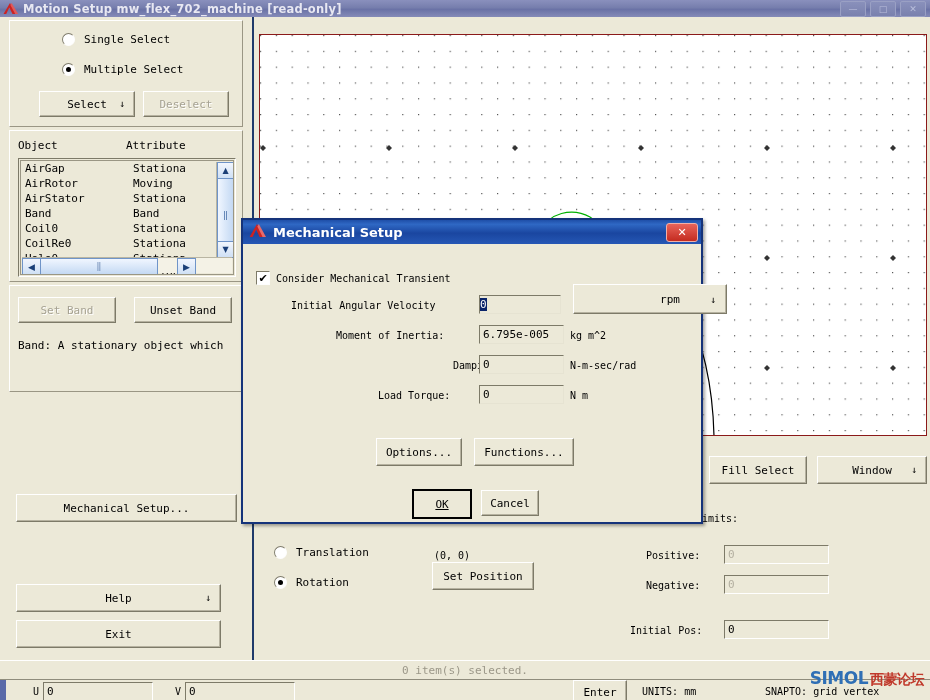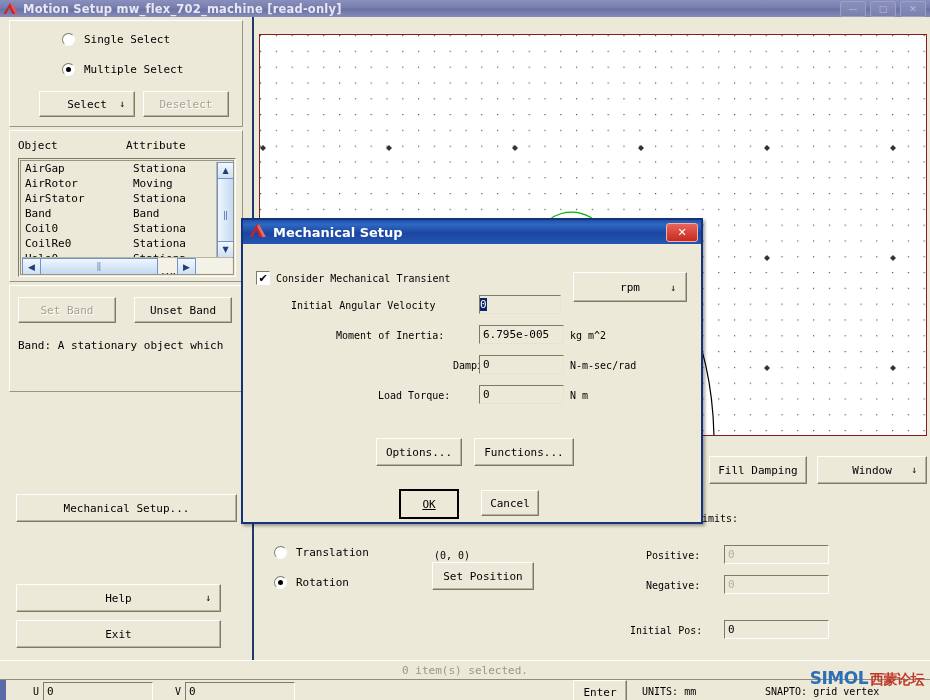--- a/index.html
+++ b/index.html
@@ -404,21 +404,21 @@
 
         <g fill="#111">
           <path d="M176,400 l3,-3 l3,3 l-3,3 Z"></path>
           <path d="M396,400 l3,-3 l3,3 l-3,3 Z"></path>
           <path d="M270,272 l3,-3 l3,3 l-3,3 Z"></path>
         </g>
       </svg>
     </div>
 
     <div class="btn" style="left:455px;top:439px;width:96px;height:26px;">
-      <span>Fill Damping</span>
+      <span>Fill Select</span>
     </div>
     <div class="btn" style="left:563px;top:439px;width:108px;height:26px;">
       <span>Window</span>
       <span class="arrow">↓</span>
     </div>
 
     <div class="lbl" style="left:442px;top:496px;">Limits:</div>
 
     <div class="radio-row" style="left:20px;top:529px;">
       <span class="radio"></span>
@@ -492,21 +492,21 @@
     <div class="dlg-body">
       <div class="chk" style="left:13px;top:27px;">
         <span>✔</span>
       </div>
       <div class="lbl" style="left:33px;top:29px;">Consider Mechanical Transient</div>
 
       <div class="lbl" style="left:48px;top:56px;">Initial Angular Velocity</div>
       <div class="dfield" style="left:236px;top:51px;width:80px;height:17px;padding-left:0;">
         <span class="sel">0</span>
       </div>
-      <div class="combo" style="left:330px;top:28px;width:112px;height:28px;">
+      <div class="combo" style="left:330px;top:40px;width:112px;height:28px;padding-left:40px;">
         <span>rpm</span>
         <span class="arrow">↓</span>
       </div>
 
       <div class="lbl" style="left:93px;top:86px;">Moment of Inertia:</div>
       <div class="dfield" style="left:236px;top:81px;width:80px;height:17px;">
         <span>6.795e-005</span>
       </div>
       <div class="lbl" style="left:327px;top:86px;">kg m^2</div>
 
@@ -522,21 +522,21 @@
       </div>
       <div class="lbl" style="left:327px;top:146px;">N m</div>
 
       <div class="btn" style="left:133px;top:194px;width:84px;height:26px;">
         <span>Options...</span>
       </div>
       <div class="btn" style="left:231px;top:194px;width:98px;height:26px;">
         <span>Functions...</span>
       </div>
 
-      <div class="btn default" style="left:156px;top:245px;width:56px;height:26px;">
+      <div class="btn default" style="left:169px;top:245px;width:56px;height:26px;">
         <span class="ul">OK</span>
       </div>
       <div class="btn" style="left:238px;top:246px;width:56px;height:24px;">
         <span>Cancel</span>
       </div>
     </div>
   </div>
 
 </div>
 

